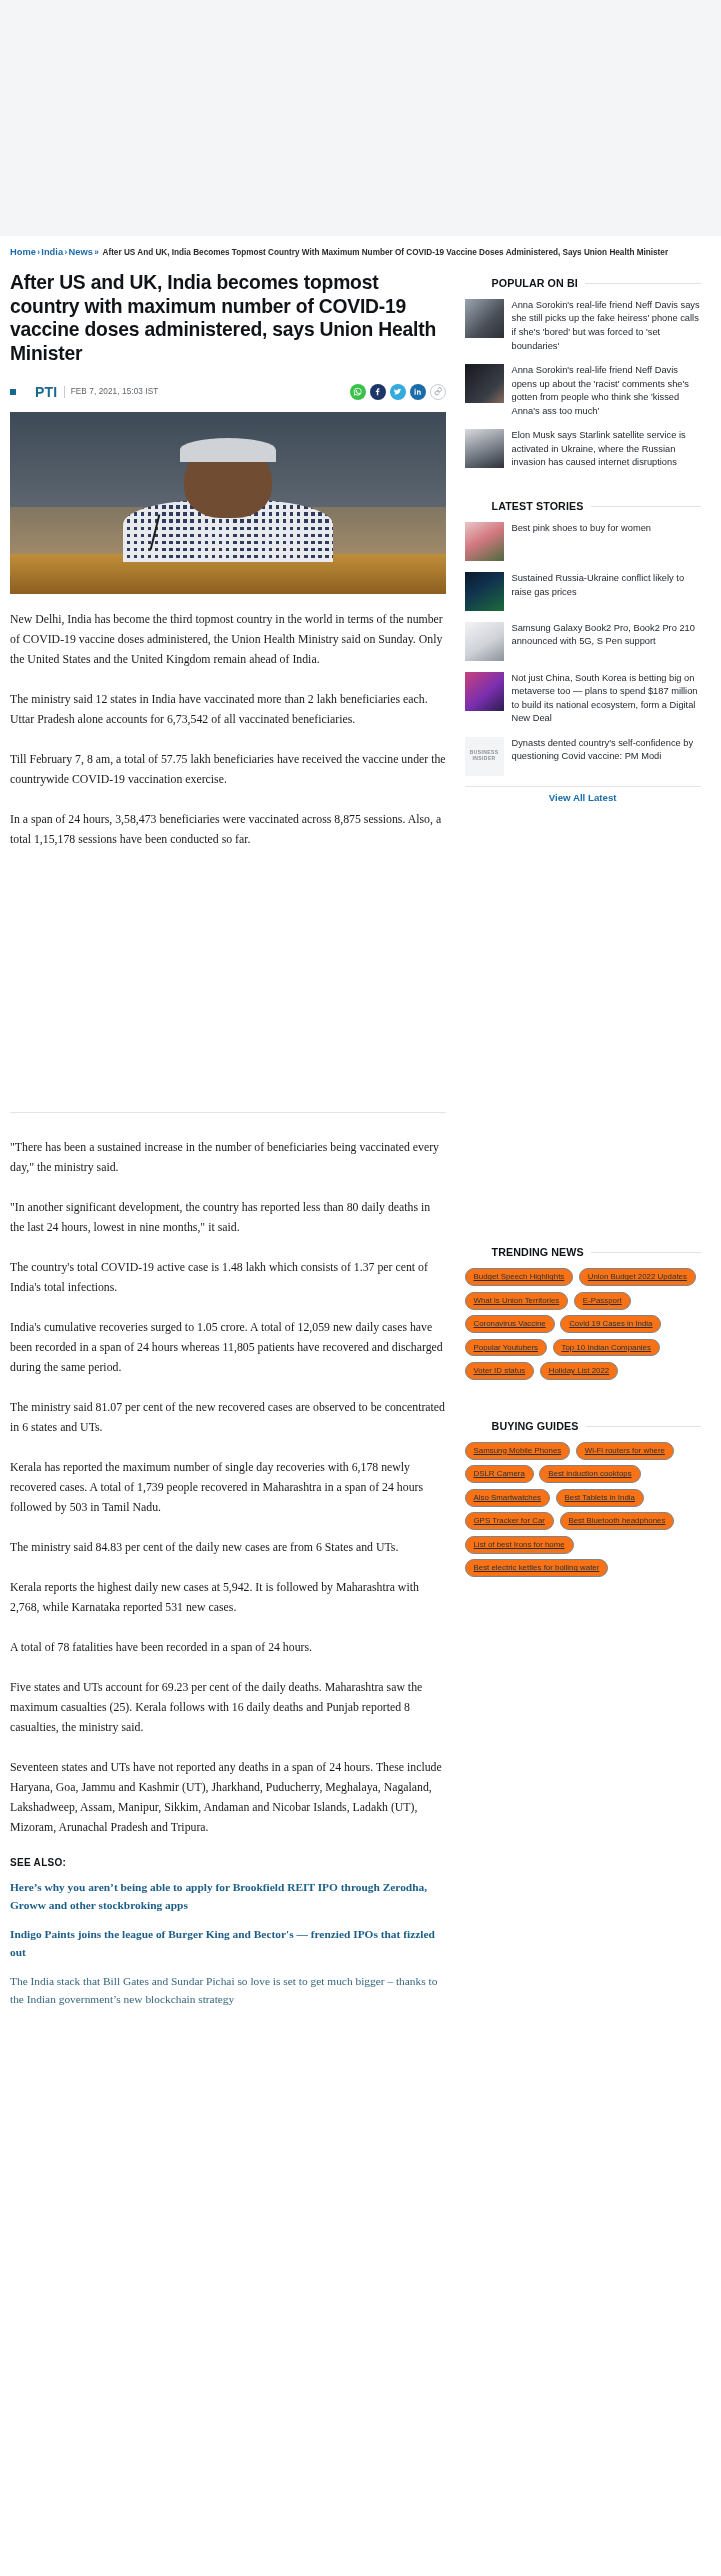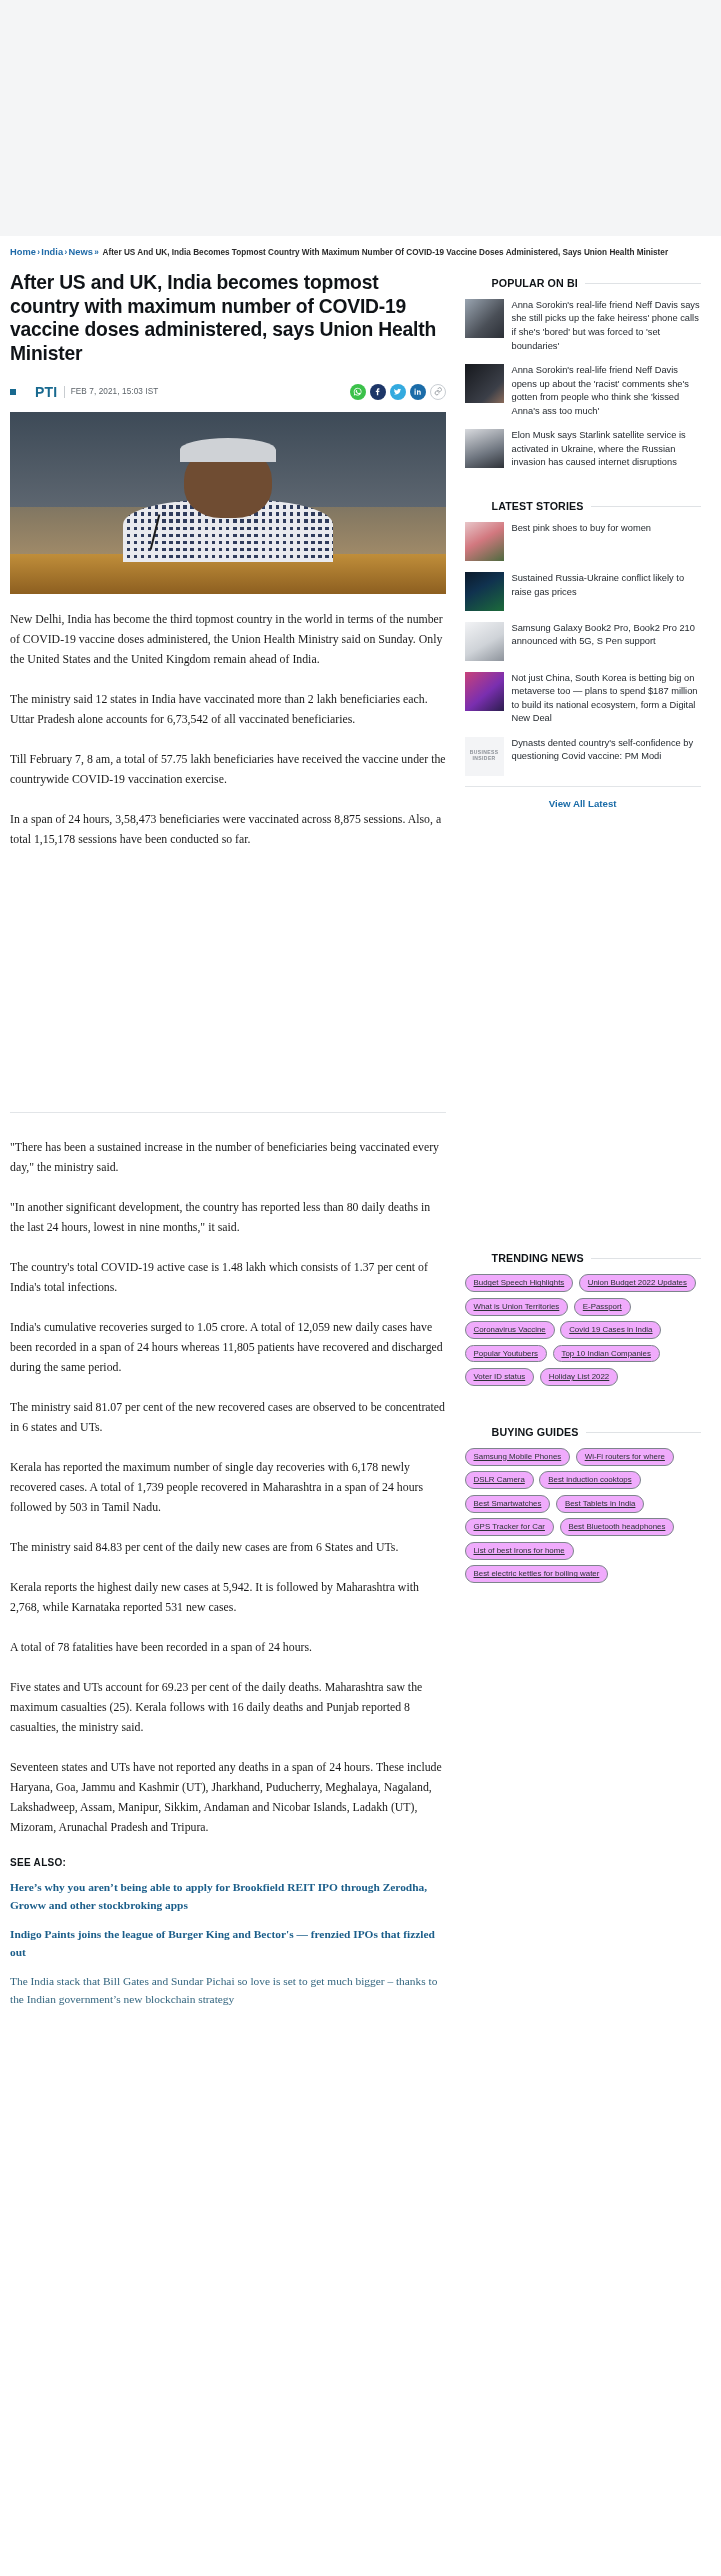--- a/index.html
+++ b/index.html
@@ -144,28 +144,28 @@
   .thumb.t5 { background:linear-gradient(150deg,#0b1a2b,#10324f 40%,#1c6b3a); }
   .thumb.t6 { background:linear-gradient(150deg,#f2f3f5,#cfd3d8 55%,#8d939b); }
   .thumb.t7 { background:linear-gradient(140deg,#c8427a,#7a2fb0 55%,#2b1d4d); }
   .thumb.logo { background:#f3f4f6; display:flex; align-items:center; justify-content:center; }
   .thumb.logo span { font-size:5px; font-weight:700; letter-spacing:0.4px; color:#8b9097; text-align:center; line-height:5.7px;}
   .story .txt {
     font-size:9.3px; line-height:13.6px; color:#252a30;
     font-family:"Liberation Sans", sans-serif;
   }
 
-  .viewall-wrap { border-top:0.7px solid #e2e5e8; margin-top:10px; padding-top:10px; text-align:center; }
+  .viewall-wrap { border-top:0.7px solid #e2e5e8; margin-top:10px; padding-top:4px; text-align:center; }
   .viewall { color:#1b6ca8; font-weight:700; font-size:9.7px; text-decoration:none; }
 
   .tag-cloud { display:flex; flex-wrap:wrap; gap:5.7px 5.7px; }
   .tag {
     border:0.7px solid #7d848c; border-radius:14.3px;
     padding:2.9px 7.9px; font-size:7.9px; line-height:10px;
-    color:#2b3036; background:#f0abfc; white-space:nowrap;
+    color:#2b3036; background:#f97316; white-space:nowrap;
   }
   .sec-gap { height: 20px; }
   .big-gap { height: 443px; }
 </style>
 </head>
 <body>
 
 <div class="topbar"></div>
 
 <div class="page">
@@ -333,21 +333,21 @@
 
       <div class="side-head">
         <h2>BUYING GUIDES</h2>
         <div class="rule"></div>
       </div>
       <div class="tag-cloud">
         <a class="tag" href="#">Samsung Mobile Phones</a>
         <a class="tag" href="#">Wi-Fi routers for where</a>
         <a class="tag" href="#">DSLR Camera</a>
         <a class="tag" href="#">Best induction cooktops</a>
-        <a class="tag" href="#">Best Smartwatches</a>
+        <a class="tag" href="#">Also Smartwatches</a>
         <a class="tag" href="#">Best Tablets in India</a>
         <a class="tag" href="#">GPS Tracker for Car</a>
         <a class="tag" href="#">Best Bluetooth headphones</a>
         <a class="tag" href="#">List of best Irons for home</a>
         <a class="tag" href="#">Best electric kettles for boiling water</a>
       </div>
 
     </div>
 
   </div>

